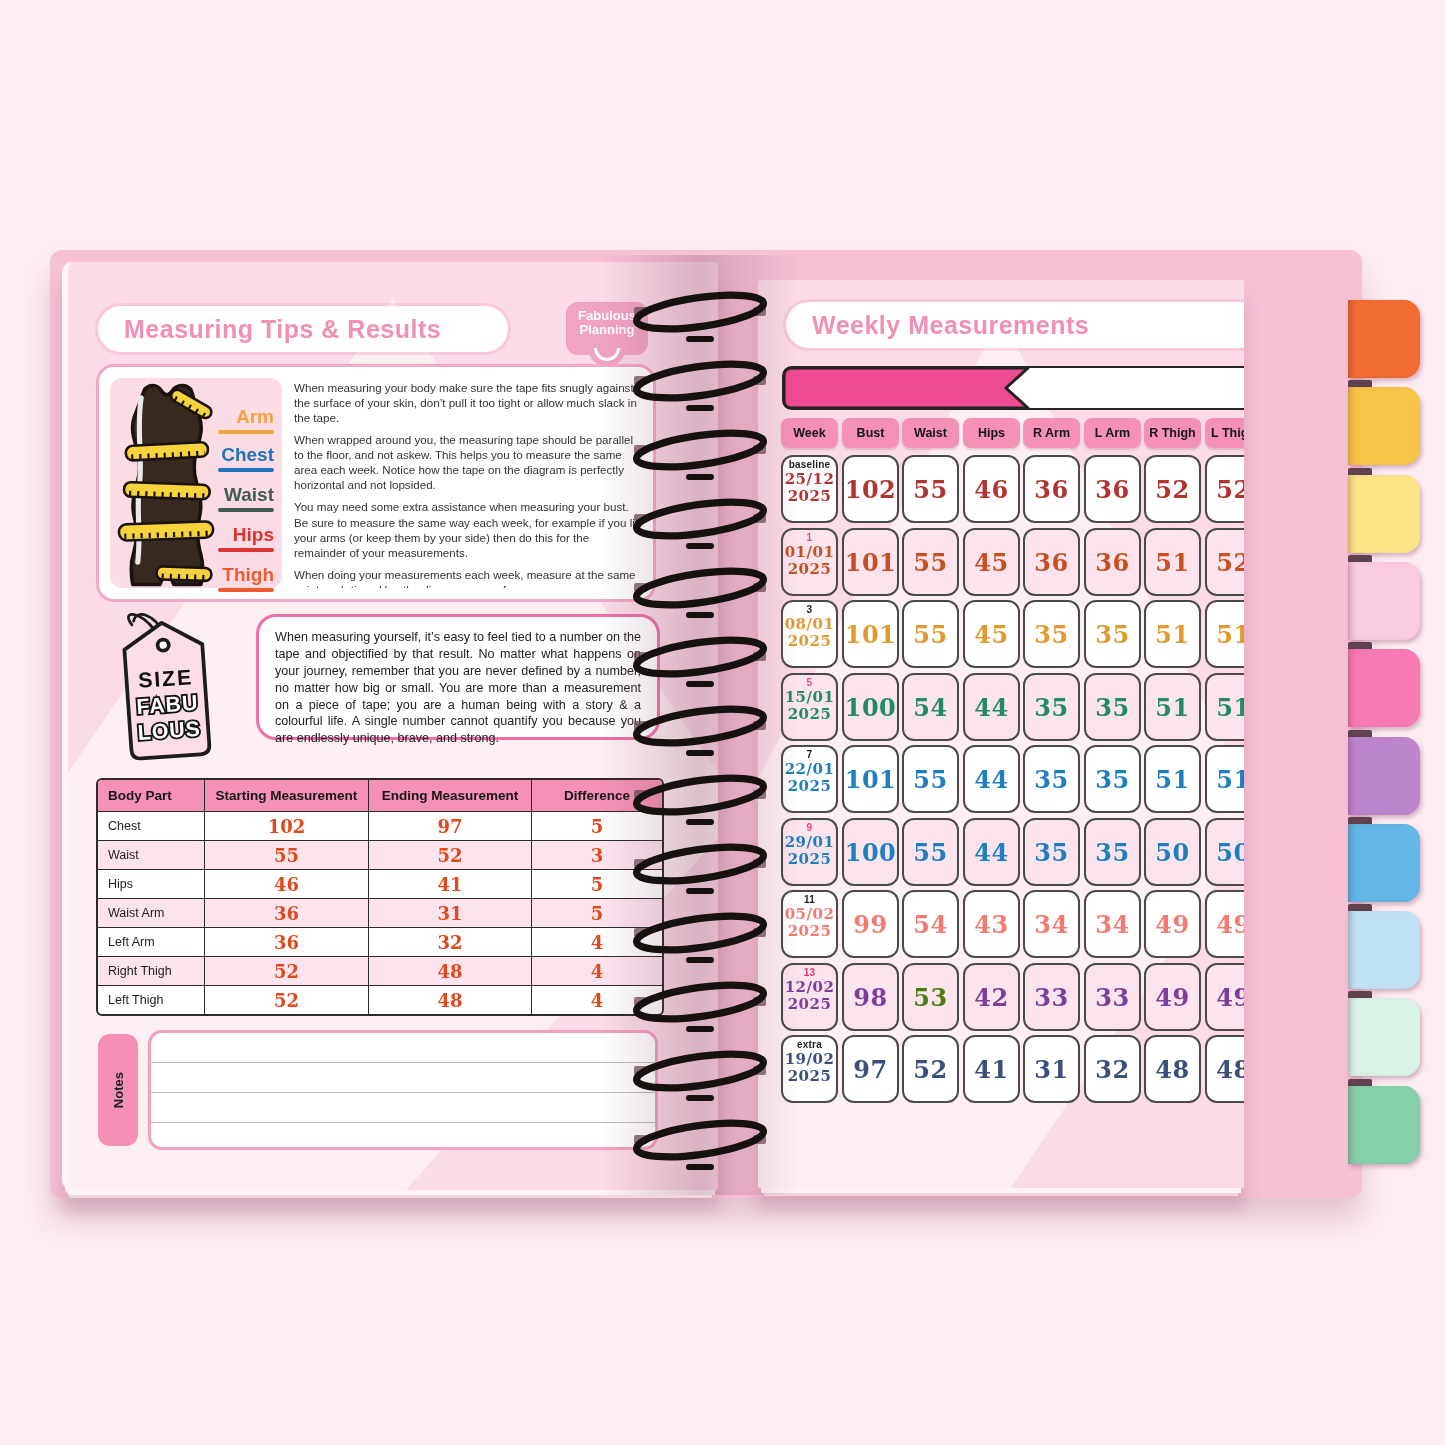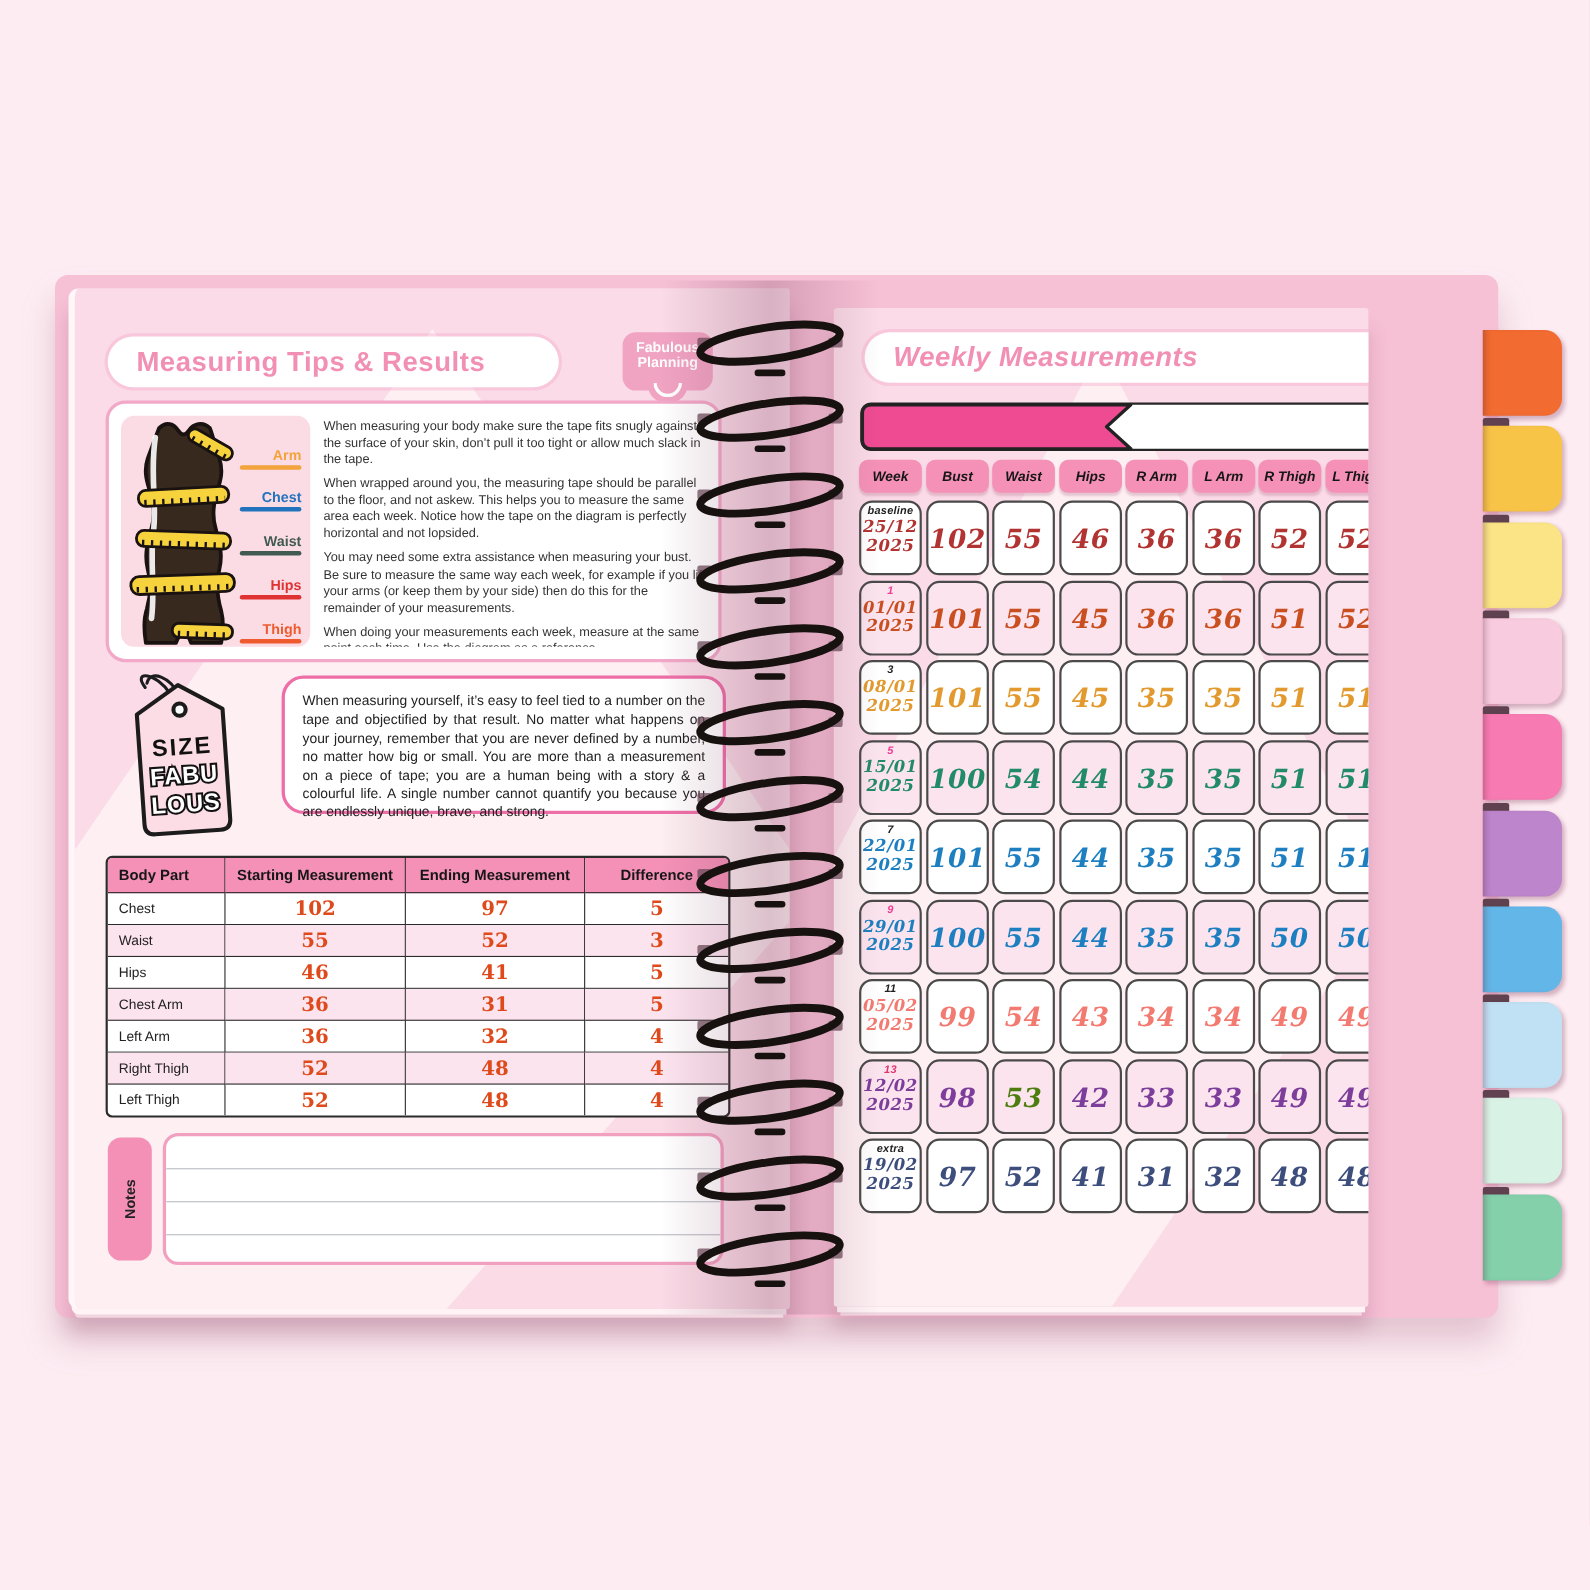--- a/index.html
+++ b/index.html
@@ -10,42 +10,42 @@
   .cover{position:absolute;left:50px;top:250px;width:1312px;height:948px;background:#f6c0d5;border-radius:12px;
          box-shadow:0 22px 30px rgba(160,90,120,.28);}
   .page{position:absolute;background:#fadbe7;overflow:hidden;}
   .page .chev{position:absolute;inset:0;background:#fdf1f3;opacity:.9;
               clip-path:polygon(0 100%,0 55%,50% 4%,100% 55%,100% 100%);}
   .page .wedge-br{position:absolute;inset:0;background:#f7cbdd;opacity:.55;
               clip-path:polygon(100% 62%,100% 100%,52% 100%);}
   #left-page{left:62px;top:262px;width:650px;height:928px;border-radius:10px 3px 3px 10px;border-left:6px solid #fff6f9;
              box-shadow:0 8px 0 -3px #fff3f6,0 14px 0 -6px #f1d6e0,0 20px 16px rgba(150,80,110,.25);}
   #right-page{left:758px;top:280px;width:486px;height:908px;border-radius:3px;
-             box-shadow:0 8px 0 -3px #fff3f6,0 14px 0 -6px #f1d6e0,0 20px 16px rgba(150,80,110,.25);font-style:italic;}
+             box-shadow:0 8px 0 -3px #fff3f6,0 14px 0 -6px #f1d6e0,0 20px 16px rgba(150,80,110,.25);}
   .gutter-shade{position:absolute;left:600px;top:255px;width:200px;height:940px;pointer-events:none;
         background:linear-gradient(to right,rgba(120,60,90,0),rgba(120,60,90,.16) 32%,rgba(120,60,90,.26) 50%,rgba(120,60,90,.16) 68%,rgba(120,60,90,0));}
   #spiral{position:absolute;left:608px;top:282px;}
 
   
   .title-bar{position:absolute;background:#fff;border-radius:24px;box-shadow:0 0 0 3px rgba(244,164,198,.35);
              display:flex;align-items:center;padding-left:26px;}
   .title-text{color:#f28fb4;font-size:25px;font-weight:bold;letter-spacing:.5px;}
   .logo{position:absolute;background:#f1a3c2;border-radius:12px;color:#fff;text-align:center;
         font-weight:bold;font-size:13px;line-height:14px;padding-top:7px;}
   .logo .bump{position:absolute;left:50%;bottom:-11px;transform:translateX(-50%);width:36px;height:20px;
         background:#f1a3c2;border-radius:0 0 16px 16px;}
   .logo .smile{position:absolute;left:50%;top:2px;transform:translateX(-50%);width:20px;height:10px;
         border:3px solid #fff;border-top:none;border-radius:0 0 14px 14px;}
 
   
   .tips-card{position:absolute;left:28px;top:102px;width:560px;height:238px;background:#fff;
              border:3px solid #f2a8c8;border-radius:18px;display:flex;padding:11px;box-sizing:border-box;gap:12px;}
   .diagram-panel{position:relative;width:172px;height:100%;background:#fbdce4;border-radius:12px;flex:none;}
   .diagram-labels{position:absolute;right:8px;top:0;width:58px;height:100%;}
-  .dlabel{position:absolute;right:0;width:56px;text-align:right;font-weight:bold;font-size:13px;}
+  .dlabel{position:absolute;right:0;width:56px;text-align:right;font-weight:bold;font-size:19px;}
   .dlabel .bar{display:block;height:3.5px;margin-top:2px;border-radius:2px;}
   .tips-text{flex:1;display:flex;flex-direction:column;gap:7px;font-size:11.6px;line-height:1.3;color:#333;overflow:hidden;padding-top:2px;}
 
   .size-tag{position:absolute;left:24px;top:344px;width:148px;height:158px;}
   .quote-box{position:absolute;left:188px;top:352px;width:404px;height:126px;background:#fff;border:3px solid #ee6fa8;
              border-radius:20px;padding:12px 16px;box-sizing:border-box;font-size:12.6px;line-height:1.34;color:#222;text-align:justify;}
 
   .results-bar{position:absolute;left:28px;top:458px;width:564px;height:48px;background:#fff;border:2.5px solid #2b2b2b;
                border-radius:10px;box-sizing:border-box;display:flex;align-items:center;}
   .results-title{width:242px;padding-left:18px;font-size:19px;font-weight:bold;color:#111;border-right:2.5px solid #2b2b2b;
@@ -216,21 +216,21 @@
             <span class="lt-val" style="color: rgb(223, 74, 28);">46</span>
           </div>
           <div>
             <span class="lt-val" style="color: rgb(223, 74, 28);">41</span>
           </div>
           <div>
             <span class="lt-val" style="color: rgb(223, 74, 28);">5</span>
           </div>
         </div>
         <div class="lt-row lt-body alt">
-          <div>Chest Arm</div>
+          <div>Waist Arm</div>
           <div>
             <span class="lt-val" style="color: rgb(223, 74, 28);">36</span>
           </div>
           <div>
             <span class="lt-val" style="color: rgb(223, 74, 28);">31</span>
           </div>
           <div>
             <span class="lt-val" style="color: rgb(223, 74, 28);">5</span>
           </div>
         </div>

